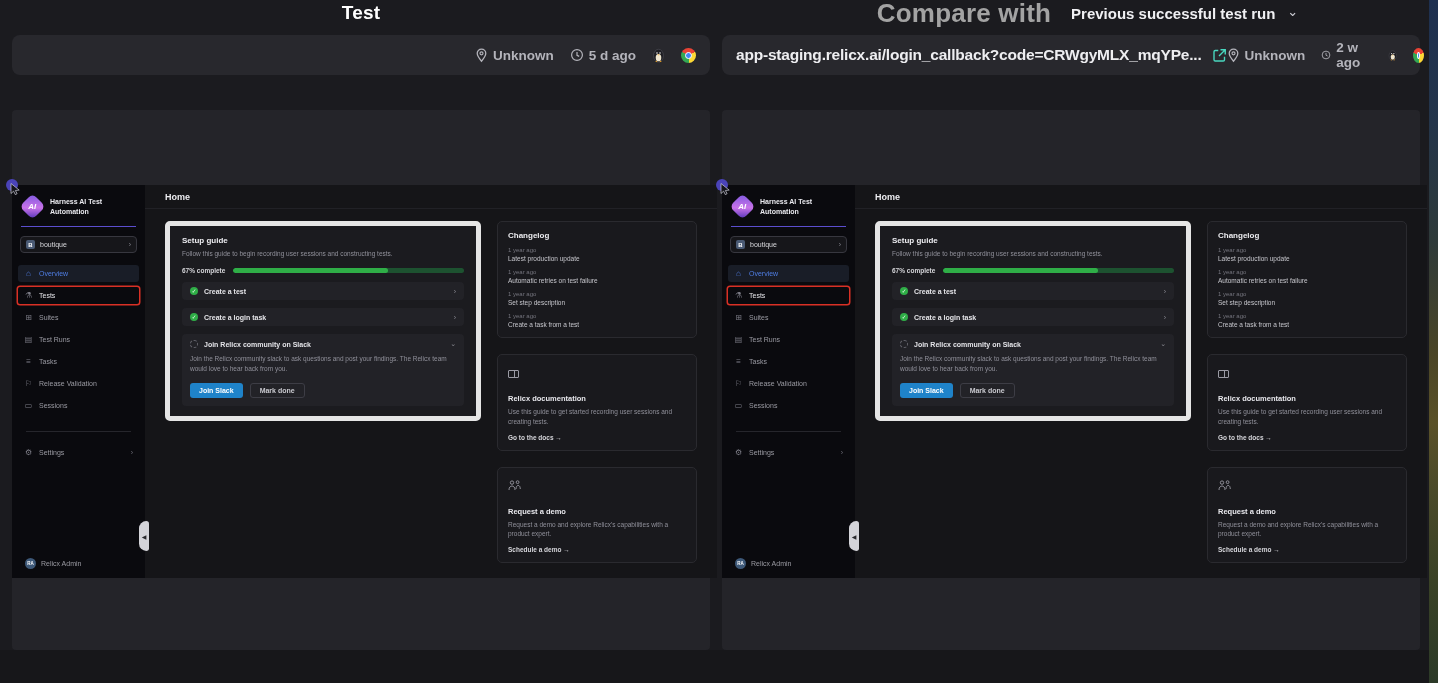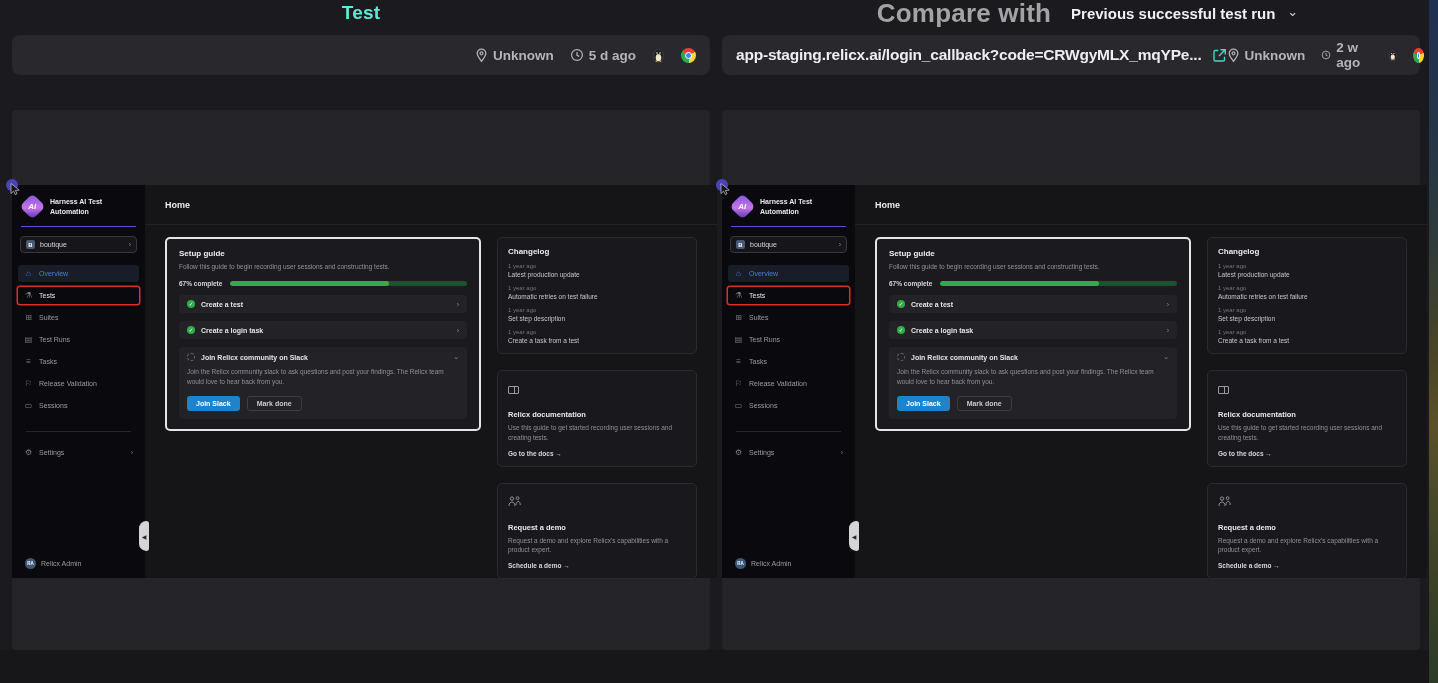--- a/index.html
+++ b/index.html
@@ -7,21 +7,21 @@
               font-family:"Liberation Sans","DejaVu Sans",sans-serif; }
   .stage { position:absolute; inset:0; width:1438px; height:683px; }
 
   
   .wallpaper { position:absolute; right:0; top:0; width:9px; height:683px;
     background:linear-gradient(180deg,#1e3050 0%,#24354a 18%,#2e3a3a 35%,#4a4526 52%,#5a5128 62%,#4a4a2a 72%,#3a4226 85%,#2c3a28 100%); }
 
   
   .topbar { position:absolute; top:0; left:0; height:28px; width:1429px; }
   .title-left { position:absolute; left:12px; width:698px; top:0; line-height:26px;
-    text-align:center; font-size:19px; font-weight:700; color:#5eead4; letter-spacing:.2px; }
+    text-align:center; font-size:19px; font-weight:700; color:#ffffff; letter-spacing:.2px; }
   .title-right { position:absolute; left:722px; width:698px; top:0; height:26px;
     display:flex; align-items:center; justify-content:center; gap:20px; }
   .compare-label { font-size:26px; font-weight:700; color:#a3a3a3; letter-spacing:.2px;margin-left:33px; }
   .compare-select { display:flex; align-items:center; gap:12px; cursor:pointer; }
   .compare-select .val { font-size:15px; font-weight:700; color:#f0f0f3; }
   .compare-select .chev { font-size:13px; color:#cfcfd6; transform:translateY(-2px); }
 
   
   .urlbar { position:absolute; top:35px; height:40px; width:698px; background:#28282d;
     border-radius:8px; display:flex; align-items:center; padding:0 14px; }
@@ -71,26 +71,26 @@
   .user-row { position:absolute; left:13px; bottom:9px; display:flex; align-items:center; gap:5px; }
   .avatar { width:11px; height:11px; border-radius:50%; background:#3d5878; color:#fff; font-size:4.5px;
     font-weight:700; display:grid; place-items:center; }
   .user-name { font-size:7px; color:#9a9aa2; }
   .collapse-handle { position:absolute; left:127px; top:336px; width:10px; height:30px; background:#d4d4d9;
     border-radius:8px 3px 3px 8px; z-index:4; display:grid; place-items:center; cursor:pointer; }
   .collapse-handle span { color:#2a2a2e; font-size:6px; }
 
   
   .main { flex:1; display:flex; flex-direction:column; background:#151518; }
-  .app-header { height:40px; flex:none; display:flex; align-items:center; padding:0 20px;
+  .app-header { height:24px; flex:none; display:flex; align-items:center; padding:0 20px;
     border-bottom:1px solid #212126; }
   .app-title { font-size:9px; font-weight:600; color:#ececf0; }
   .app-body { display:flex; gap:16px; padding:12px 20px; align-items:flex-start; }
 
-  .setup-card { width:316px; background:#1b1b1f; border:2px solid #e5e5e5; border-radius:5px; padding:10px 12px; }
+  .setup-card { width:316px; background:#1b1b1f; border:5px solid #e5e5e5; border-radius:5px; padding:10px 12px; }
   .card-h { font-size:8px; font-weight:600; color:#ececf0; }
   .card-sub { font-size:6.5px; color:#90909a; margin-top:4px; line-height:1.45; }
   .prog-row { display:flex; align-items:center; gap:8px; margin-top:9px; }
   .prog-label { font-size:6.5px; font-weight:700; color:#d6d6da; white-space:nowrap; }
   .prog-track { flex:1; height:5px; border-radius:3px; background:#1d5230; overflow:hidden; }
   .prog-fill { height:100%; border-radius:3px; background:#2fae47; }
   .task-row { background:#222227; border-radius:4px; padding:5px 8px; display:flex; align-items:center;
     gap:6px; margin-top:8px; min-height:18px; cursor:pointer; }
   .task-box { background:#222227; border-radius:4px; padding:6px 8px 8px; margin-top:8px; }
   .task-head { display:flex; align-items:center; gap:6px; cursor:pointer; }

